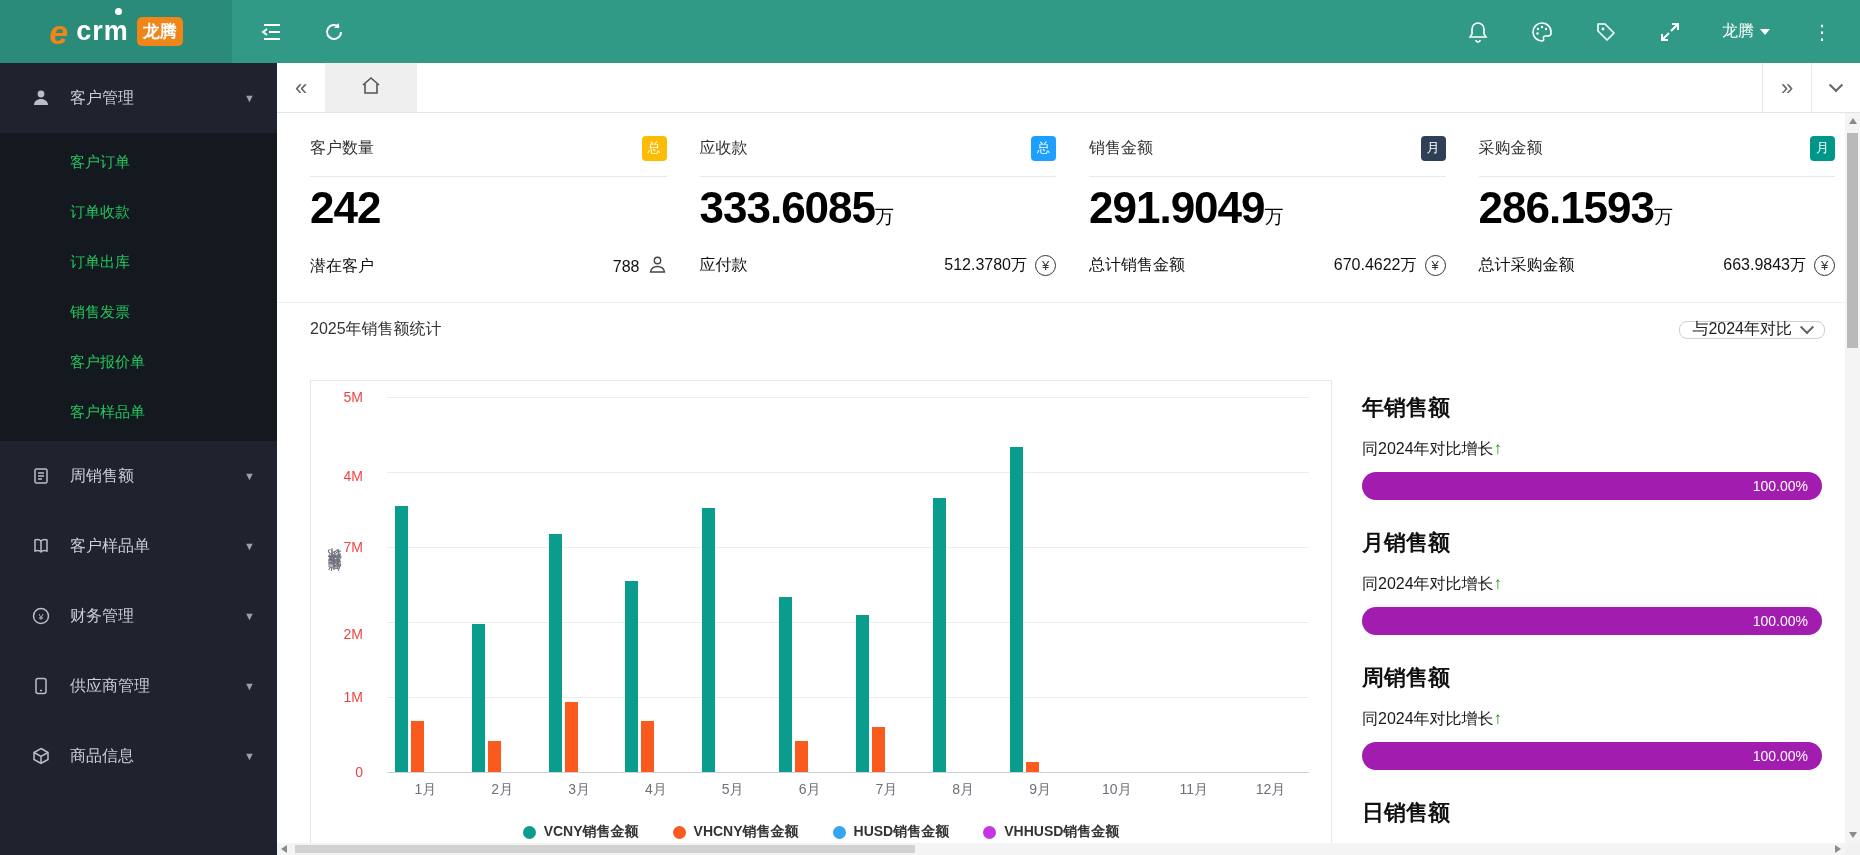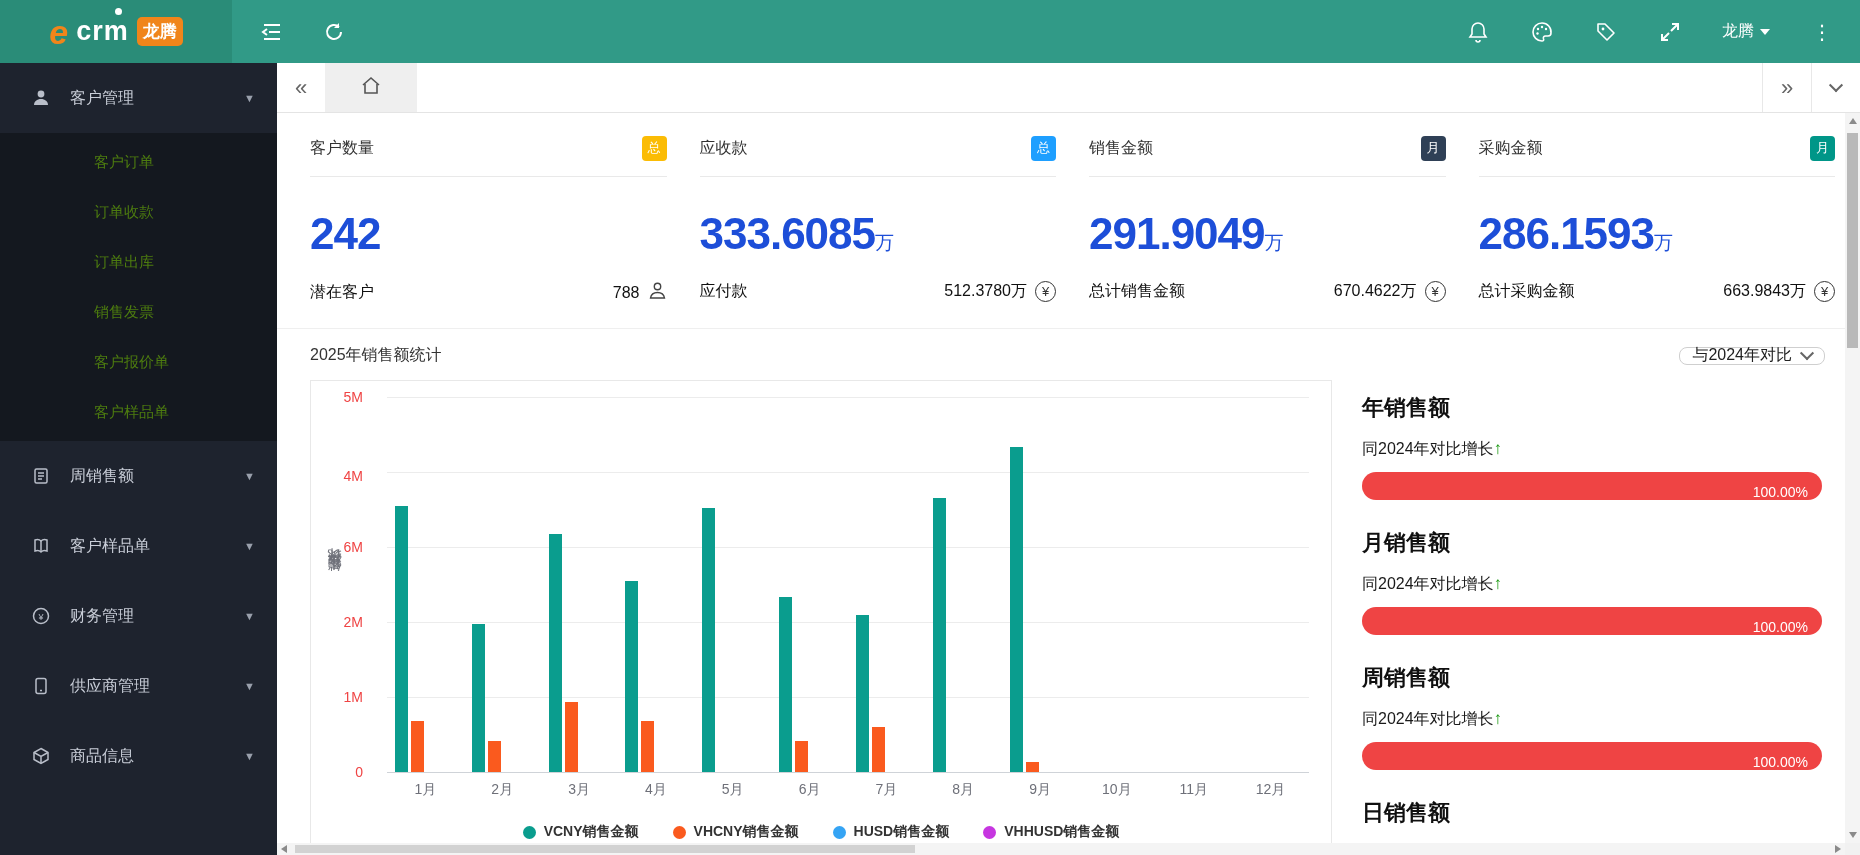--- a/index.html
+++ b/index.html
@@ -20,40 +20,40 @@
   .hd-user { color:#fff; font-size:16px; display:flex; align-items:center; gap:6px; cursor:pointer; }
   .caret-dn-w { width:0; height:0; border-left:5px solid transparent; border-right:5px solid transparent; border-top:6px solid #fff; display:inline-block; }
   .vdots { color:#fff; font-size:20px; letter-spacing:0; line-height:1; cursor:pointer; }
 
   
   .sidebar { position:absolute; left:0; top:63px; width:277px; bottom:0; background:#1e232e; z-index:20; color:#c9ced8; }
   .sb-item { height:70px; display:flex; align-items:center; padding:0 22px 0 30px; font-size:16px; cursor:pointer; }
   .sb-item .sb-ic { width:22px; margin-right:18px; display:flex; justify-content:center; color:#b9bec9; }
   .sb-caret { margin-left:auto; font-size:11px; color:#9aa0ac; }
   .sb-sub { background:#14181f; padding:4px 0; }
-  .sb-sub-item { height:50px; display:flex; align-items:center; padding-left:94px; font-size:15px; color:#4d7c0f; cursor:pointer; }
+  .sb-sub-item { height:50px; display:flex; align-items:center; padding-left:70px; font-size:15px; color:#22c55e; cursor:pointer; }
 
   
   .tabbar { position:absolute; left:277px; top:63px; right:0; height:50px; background:#fff; border-bottom:1px solid #e4e4e4; display:flex; align-items:center; z-index:10; }
   .tb-btn { width:48px; height:49px; display:flex; align-items:center; justify-content:center; color:#666; font-size:22px; cursor:pointer; }
   .tab-home { width:92px; height:49px; background:#efefef; display:flex; align-items:center; justify-content:center; cursor:pointer; }
   .tb-right { margin-left:auto; display:flex; height:49px; }
   .tb-sep { width:1px; background:#e8e8e8; }
   .chev-dn { width:10px; height:10px; border-right:2px solid #666; border-bottom:2px solid #666; transform:rotate(45deg) translate(-2px,-2px); display:inline-block; }
 
   
   .content { position:absolute; left:277px; top:113px; width:1568px; bottom:12px; background:#fff; overflow:hidden; }
 
   .cards { display:flex; gap:33px; margin:20px 10px 0 33px; }
   .card { flex:1; }
   .card-head { display:flex; align-items:center; justify-content:space-between; height:30px; }
   .card-title { font-size:16px; color:#333; }
   .badge { width:25px; height:25px; border-radius:4px; color:#fff; font-size:13px; display:flex; align-items:center; justify-content:center; }
   .card-hr { border:none; border-top:1px solid #e9e9e9; margin-top:13px; }
-  .card-value { margin-top:32px; font-size:44px; font-weight:700; color:#1d4ed8; letter-spacing:-1px; font-stretch:condensed; }
+  .card-value { margin-top:6px; font-size:44px; font-weight:700; color:#000000; letter-spacing:-1px; font-stretch:condensed; }
   .card-unit { font-size:19px; font-weight:400; letter-spacing:0; }
   .card-sub { margin-top:22px; display:flex; align-items:center; font-size:16px; color:#111; }
   .card-sub-right { margin-left:auto; display:flex; align-items:center; gap:8px; }
   .yen-ic { width:21px; height:21px; border:1.5px solid #333; border-radius:50%; font-size:13px; display:flex; align-items:center; justify-content:center; color:#333; }
   .row-divider { border:none; border-top:1px solid #efefef; margin:24px 0 0 0; }
 
   .chart-head { display:flex; align-items:center; margin:16px 20px 0 33px; }
   .chart-title { font-size:16px; color:#333; }
   .cmp-select { margin-left:auto; height:18px; border:1px solid #cfcfcf; border-radius:8px; background:#fff; display:flex; align-items:center; gap:10px; padding:0 12px; font-size:16px; color:#222; cursor:pointer; }
 
@@ -71,21 +71,21 @@
   .xlabels span { flex:1; text-align:center; font-size:14px; color:#6e7079; }
   .legend { position:absolute; left:0; right:0; top:442px; display:flex; justify-content:center; gap:34px; }
   .lg-item { display:flex; align-items:center; gap:8px; font-size:14px; font-weight:bold; color:#333; cursor:pointer; }
   .lg-dot { width:13px; height:13px; border-radius:50%; }
 
   .rpanel { position:absolute; left:1085px; top:252px; width:460px; }
   .rp-sec { margin-top:28px; }
   .rp-title { font-size:22px; font-weight:600; color:#101010; }
   .rp-sub { margin-top:16px; font-size:16px; color:#1a1a1a; }
   .rp-up { color:#18980f; font-weight:bold; font-size:17px; }
-  .rp-bar { margin-top:12px; height:28px; border-radius:14px; background:#ef4444; display:flex; align-items:flex-end; justify-content:flex-end; padding-right:14px; color:#fff; font-size:14px; }
+  .rp-bar { margin-top:12px; height:28px; border-radius:14px; background:#a21caf; display:flex; align-items:center; justify-content:flex-end; padding-right:14px; color:#fff; font-size:14px; }
 
   
   .vscroll { position:absolute; right:0; top:113px; width:15px; bottom:12px; background:#f4f4f4; z-index:15; }
   .vthumb { position:absolute; left:2px; right:2px; top:20px; height:215px; background:#b9b9b9; cursor:pointer; }
   .varrow { position:absolute; left:0; right:0; height:16px; display:flex; align-items:center; justify-content:center; cursor:pointer; }
   .tri-up { width:0; height:0; border-left:4px solid transparent; border-right:4px solid transparent; border-bottom:6px solid #8a8a8a; }
   .tri-dn { width:0; height:0; border-left:4px solid transparent; border-right:4px solid transparent; border-top:6px solid #8a8a8a; }
   .hscroll { position:absolute; left:277px; right:15px; bottom:0; height:12px; background:#f4f4f4; z-index:15; }
   .hthumb { position:absolute; top:2px; bottom:2px; left:18px; width:620px; background:#d2d2d2; cursor:pointer; }
   .harrow { position:absolute; top:0; bottom:0; width:14px; display:flex; align-items:center; justify-content:center; cursor:pointer; }
@@ -329,22 +329,22 @@
       <span>与2024年对比</span>
       <i class="chev-dn"></i>
     </span>
   </div>
 
   <div class="chart-box">
     <span class="ylab">销售金额统计</span>
     <div class="yticks" id="yticks">
         <span style="top: 367px;">0</span>
         <span style="top: 292px;">1M</span>
-        <span style="top: 217px; margin-left: 32px;">2M</span>
-        <span style="top: 142px;">6M</span>
+        <span style="top: 229px; margin-left: 32px;">2M</span>
+        <span style="top: 142px;">7M</span>
         <span style="top: 71px;">4M</span>
         <span style="top: -8px;">5M</span>
       </div>
     <div class="plot" id="plot">
         <div class="gridline zero" style="top: 375px;"></div>
         <div class="gridline" style="top: 300px;"></div>
         <div class="gridline" style="top: 225px;"></div>
         <div class="gridline" style="top: 150px;"></div>
         <div class="gridline" style="top: 75px;"></div>
         <div class="gridline" style="top: 0px;"></div>

